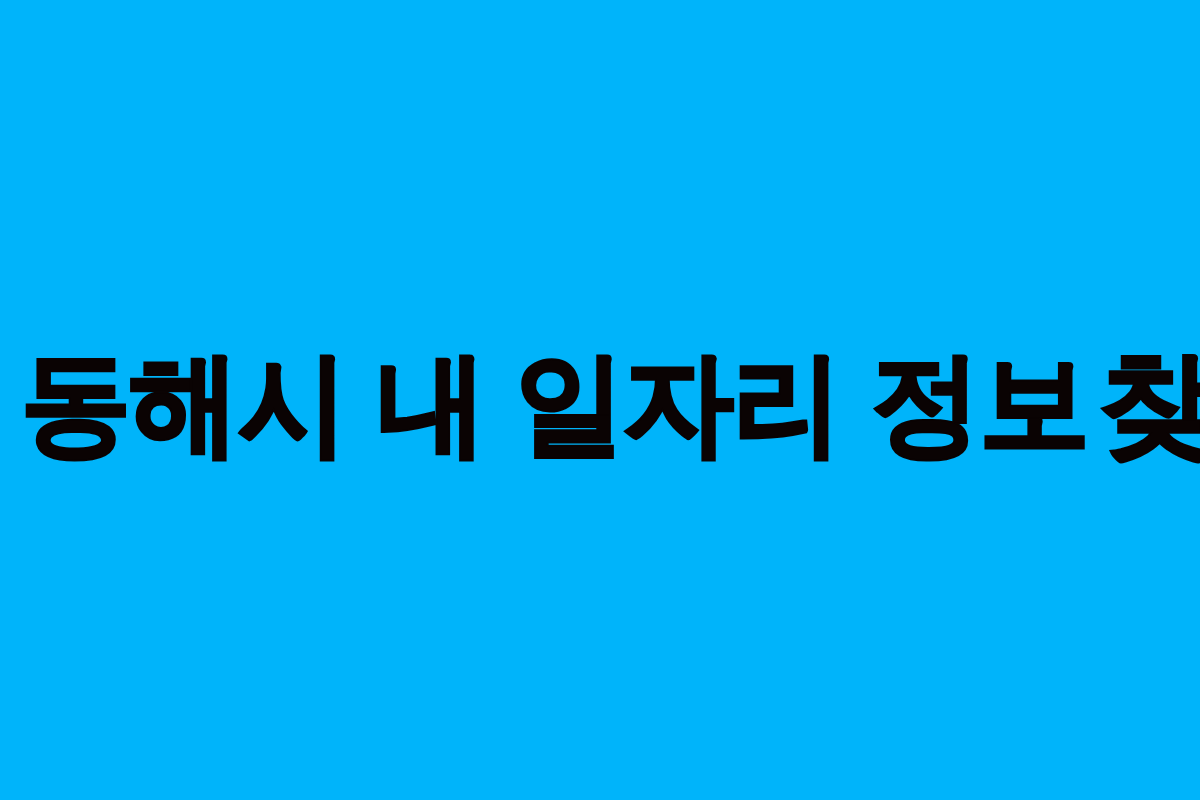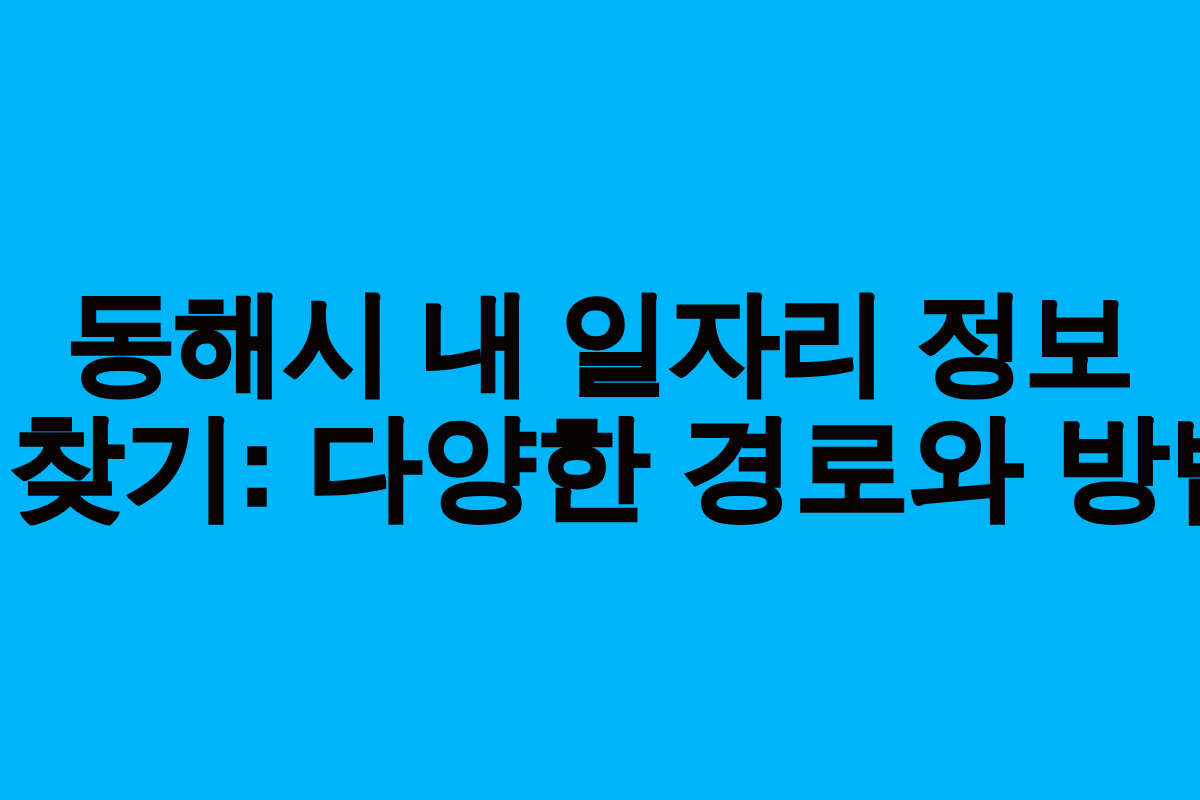--- a/index.html
+++ b/index.html
@@ -20,23 +20,23 @@
     flex-direction: column;
     align-items: center;
     justify-content: center;
     box-sizing: border-box;
     overflow: hidden;
   }
 
   #title-block {
     width: 1180px;
     display: flex;
-    flex-direction: column;
+    flex-direction: row;
     align-items: center;
-    justify-content: flex-end;
+    justify-content: flex-start;
     
     transform: translateY(4px);
   }
 
   .title-line {
     display: block;
     width: 100%;
     text-align: center;
     font-family: "Liberation Sans", "DejaVu Sans", sans-serif;
     font-weight: 700;

